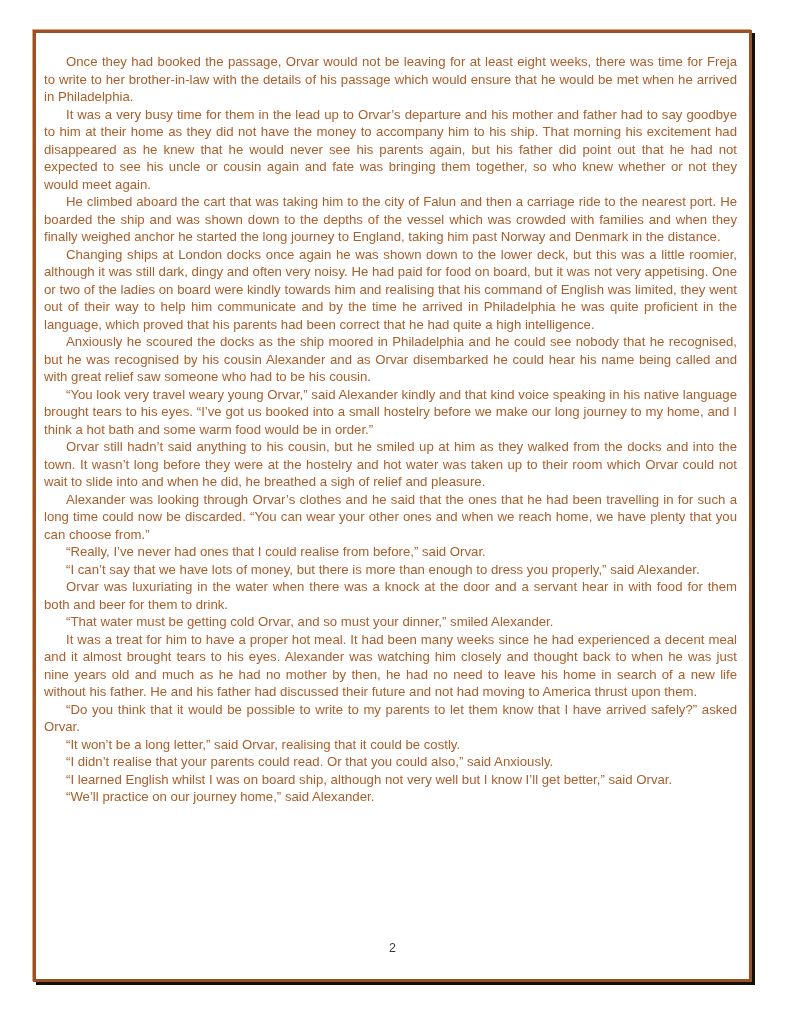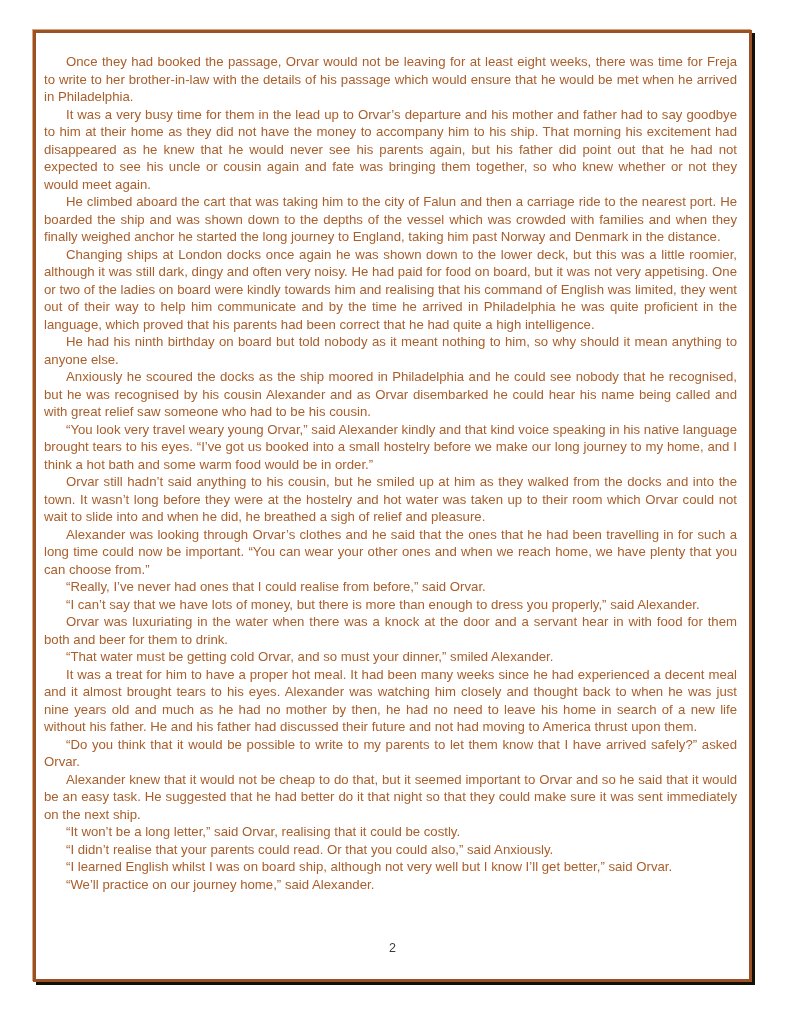--- a/index.html
+++ b/index.html
@@ -56,32 +56,30 @@
 </head>
 <body>
 
 <div class="page">
   <div class="frame">
     <div class="body-text">
         <p>Once they had booked the passage, Orvar would not be leaving for at least eight weeks, there was time for Freja to write to her brother-in-law with the details of his passage which would ensure that he would be met when he arrived in Philadelphia.</p>
         <p>It was a very busy time for them in the lead up to Orvar’s departure and his mother and father had to say goodbye to him at their home as they did not have the money to accompany him to his ship. That morning his excitement had disappeared as he knew that he would never see his parents again, but his father did point out that he had not expected to see his uncle or cousin again and fate was bringing them together, so who knew whether or not they would meet again.</p>
         <p>He climbed aboard the cart that was taking him to the city of Falun and then a carriage ride to the nearest port. He boarded the ship and was shown down to the depths of the vessel which was crowded with families and when they finally weighed anchor he started the long journey to England, taking him past Norway and Denmark in the distance.</p>
         <p>Changing ships at London docks once again he was shown down to the lower deck, but this was a little roomier, although it was still dark, dingy and often very noisy. He had paid for food on board, but it was not very appetising. One or two of the ladies on board were kindly towards him and realising that his command of English was limited, they went out of their way to help him communicate and by the time he arrived in Philadelphia he was quite proficient in the language, which proved that his parents had been correct that he had quite a high intelligence.</p>
-        <p>He had his ninth birthday on board but told nobody as it meant nothing to him, so why should it mean anything to anyone else.</p>
         <p>Anxiously he scoured the docks as the ship moored in Philadelphia and he could see nobody that he recognised, but he was recognised by his cousin Alexander and as Orvar disembarked he could hear his name being called and with great relief saw someone who had to be his cousin.</p>
         <p>“You look very travel weary young Orvar,” said Alexander kindly and that kind voice speaking in his native language brought tears to his eyes. “I’ve got us booked into a small hostelry before we make our long journey to my home, and I think a hot bath and some warm food would be in order.”</p>
         <p>Orvar still hadn’t said anything to his cousin, but he smiled up at him as they walked from the docks and into the town. It wasn’t long before they were at the hostelry and hot water was taken up to their room which Orvar could not wait to slide into and when he did, he breathed a sigh of relief and pleasure.</p>
-        <p>Alexander was looking through Orvar’s clothes and he said that the ones that he had been travelling in for such a long time could now be important. “You can wear your other ones and when we reach home, we have plenty that you can choose from.”</p>
+        <p>Alexander was looking through Orvar’s clothes and he said that the ones that he had been travelling in for such a long time could now be discarded. “You can wear your other ones and when we reach home, we have plenty that you can choose from.”</p>
         <p>“Really, I’ve never had ones that I could realise from before,” said Orvar.</p>
         <p>“I can’t say that we have lots of money, but there is more than enough to dress you properly,” said Alexander.</p>
         <p>Orvar was luxuriating in the water when there was a knock at the door and a servant hear in with food for them both and beer for them to drink.</p>
         <p>“That water must be getting cold Orvar, and so must your dinner,” smiled Alexander.</p>
         <p>It was a treat for him to have a proper hot meal. It had been many weeks since he had experienced a decent meal and it almost brought tears to his eyes. Alexander was watching him closely and thought back to when he was just nine years old and much as he had no mother by then, he had no need to leave his home in search of a new life without his father. He and his father had discussed their future and not had moving to America thrust upon them.</p>
         <p>“Do you think that it would be possible to write to my parents to let them know that I have arrived safely?” asked Orvar.</p>
-        <p>Alexander knew that it would not be cheap to do that, but it seemed important to Orvar and so he said that it would be an easy task. He suggested that he had better do it that night so that they could make sure it was sent immediately on the next ship.</p>
         <p>“It won’t be a long letter,” said Orvar, realising that it could be costly.</p>
         <p>“I didn’t realise that your parents could read. Or that you could also,” said Anxiously.</p>
         <p>“I learned English whilst I was on board ship, although not very well but I know I’ll get better,” said Orvar.</p>
         <p>“We’ll practice on our journey home,” said Alexander.</p>
       </div>
     <div class="page-number">2</div>
   </div>
 </div>
 
 </body></html>

